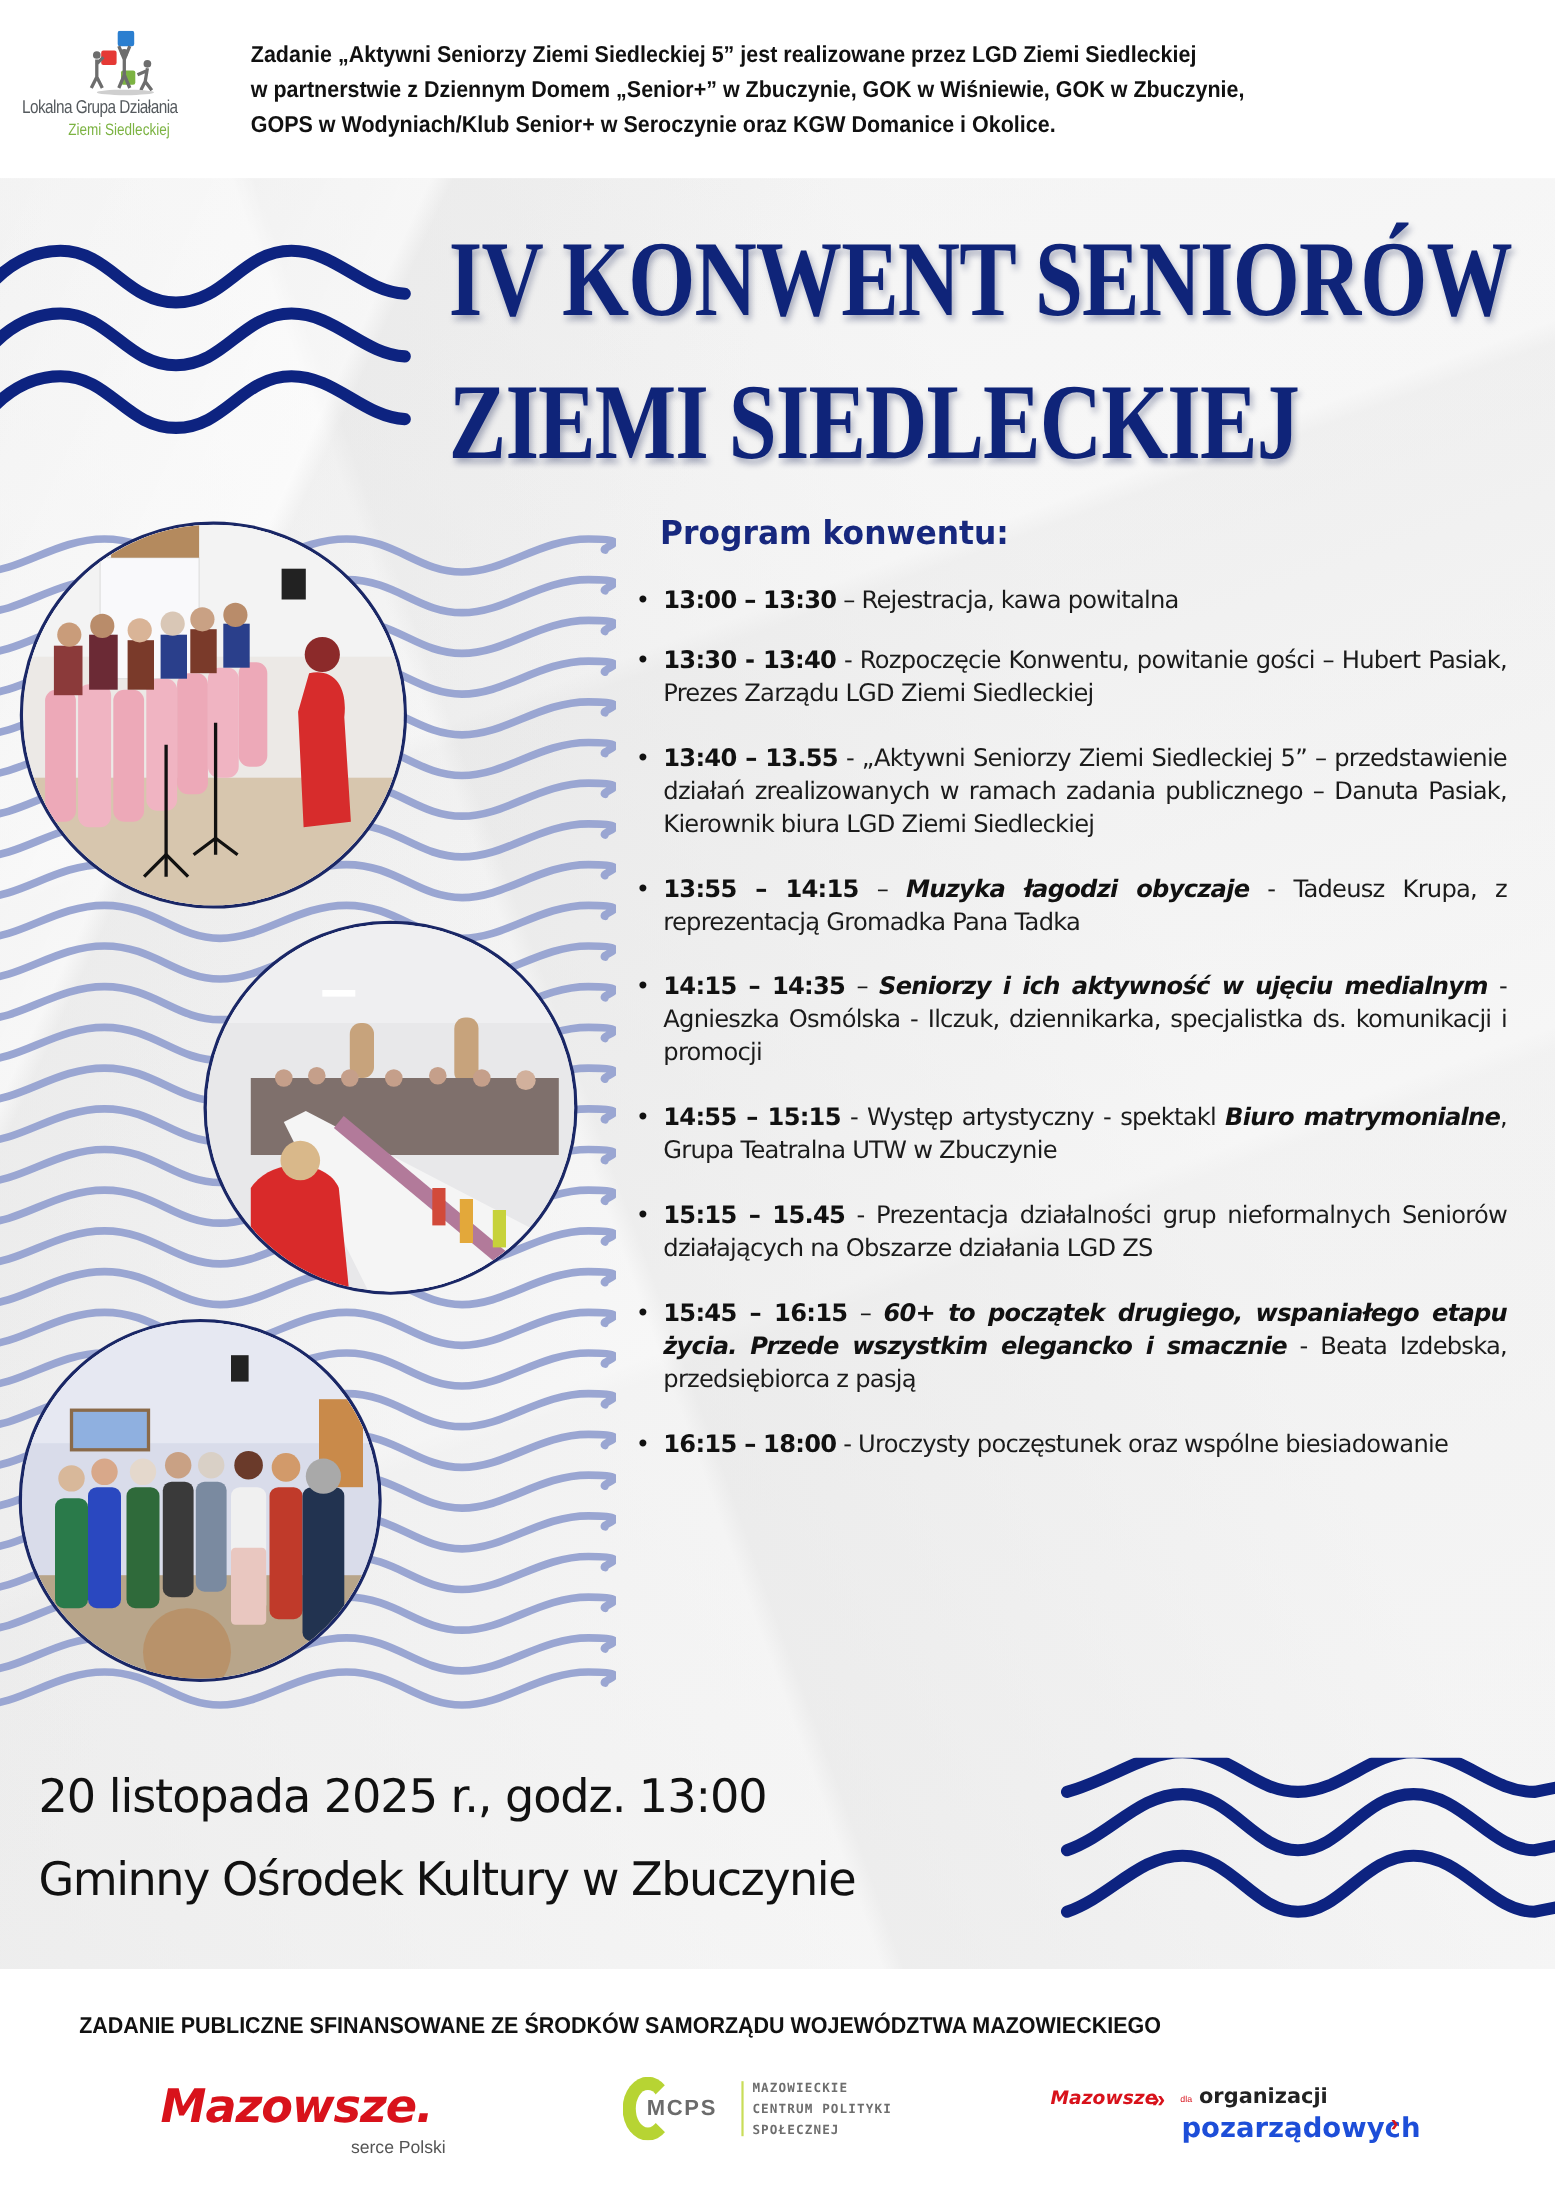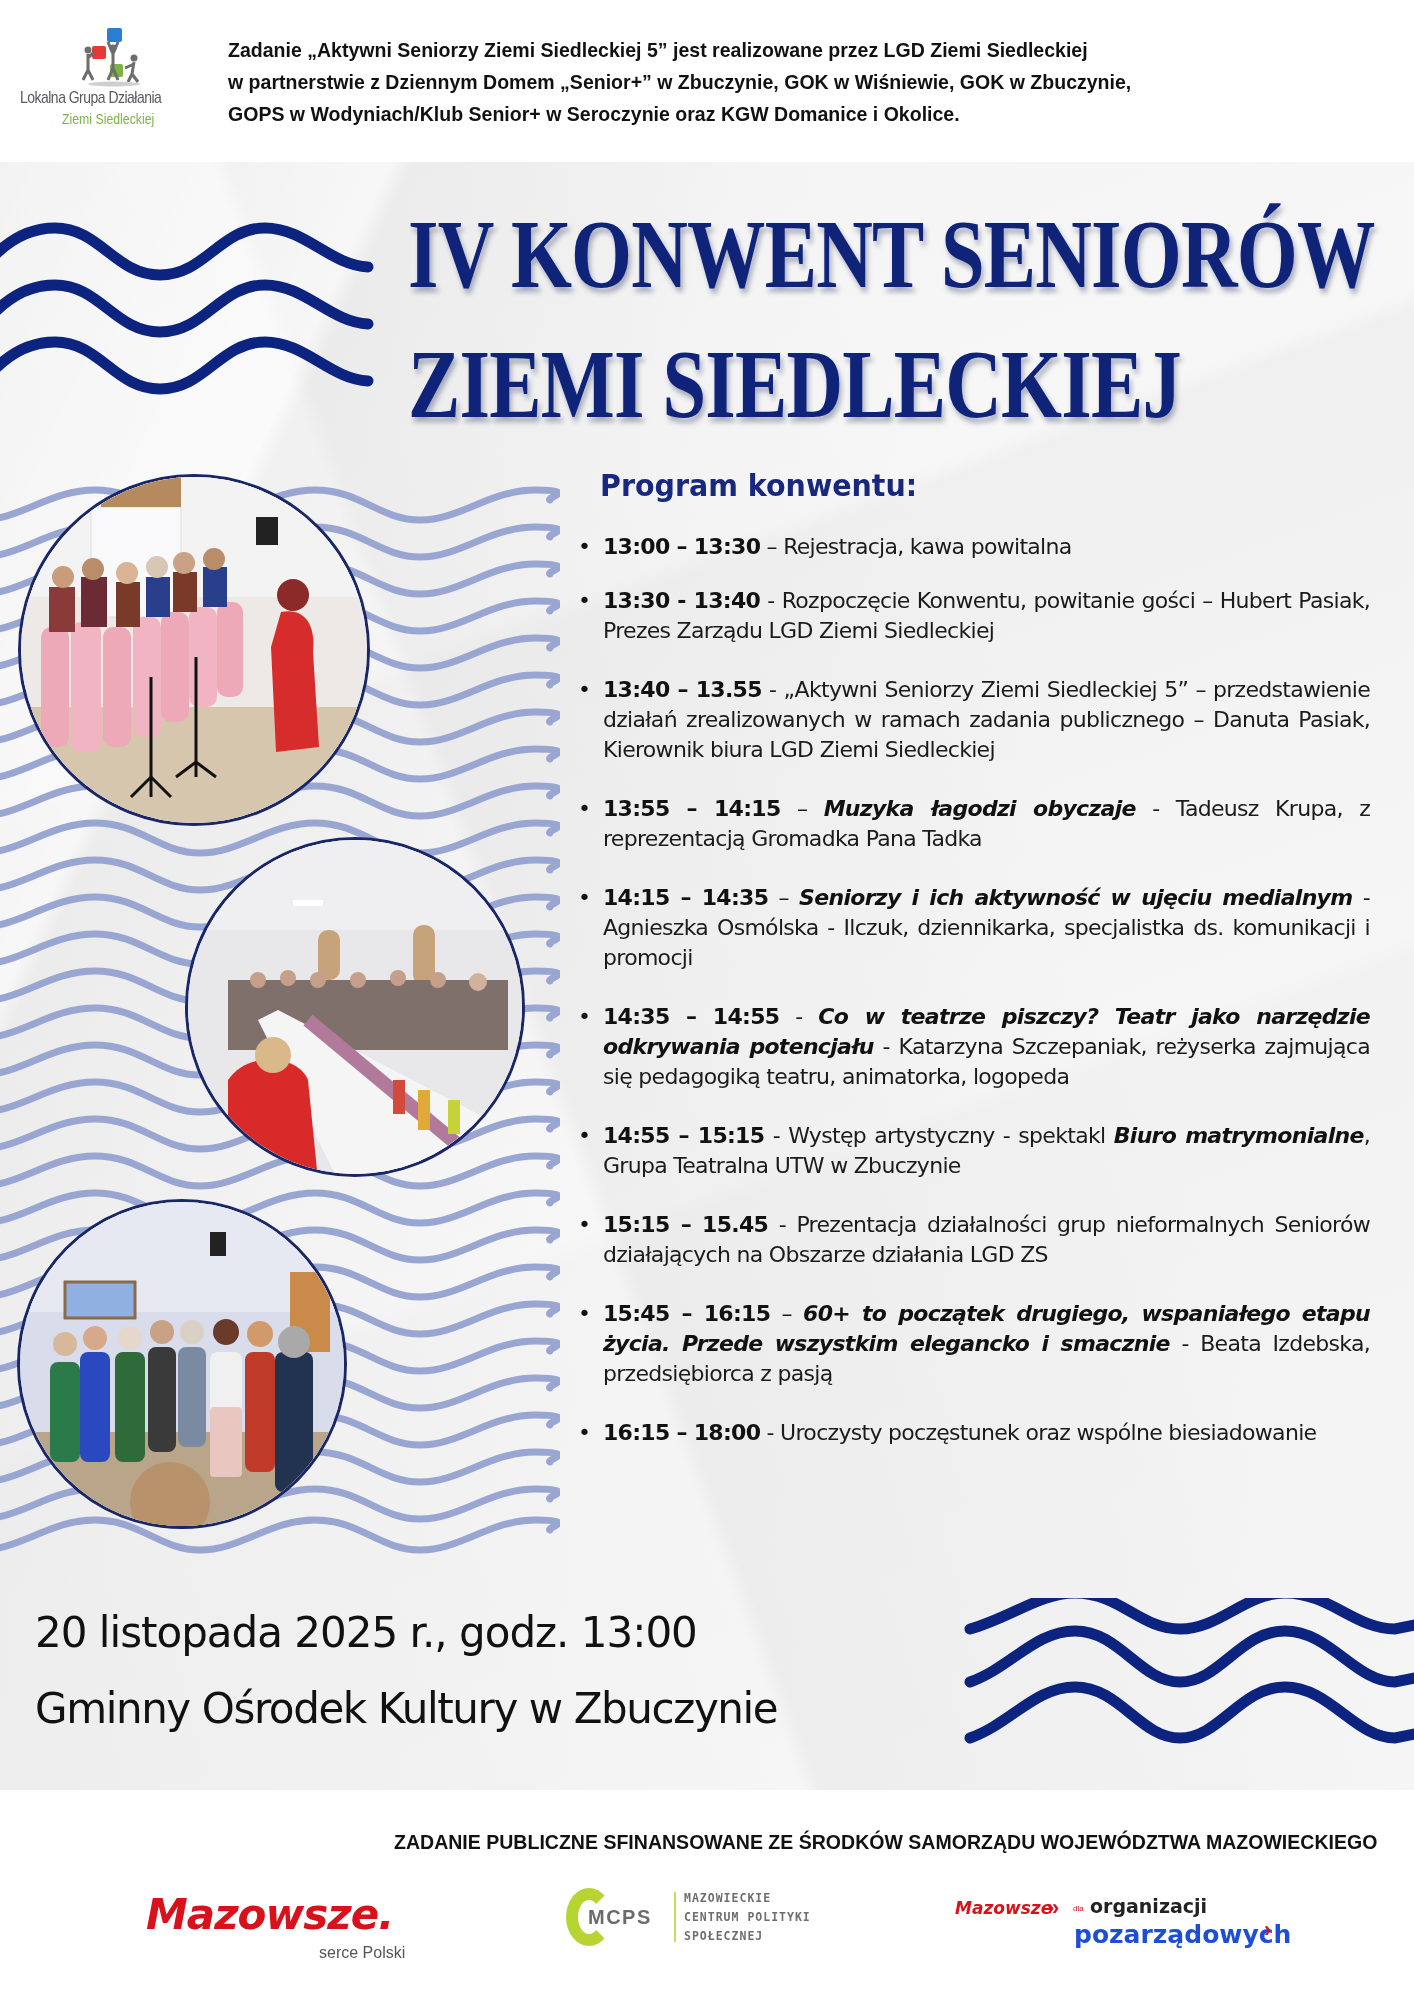--- a/index.html
+++ b/index.html
@@ -37,21 +37,21 @@
   .program li { position: relative; padding-left: 25px; font-family: "DejaVu Sans", sans-serif; font-size: 22px; line-height: 30px; color: #1b1b1b; text-align: justify; margin-bottom: 29px; letter-spacing: -0.7px; }
   .program li::before { content: "•"; position: absolute; left: 0; top: 0; font-size: 22px; color: #111; }
   .program .time { font-weight: bold; color: #111; }
   .program em { font-weight: bold; font-style: italic; color: #111; }
 
   .date-line { position: absolute; left: 35px; top: 1608px; font-family: "DejaVu Sans", sans-serif; font-size: 42px; color: #111; white-space: nowrap; letter-spacing: -1px; text-align: center; }
   .place-line { position: absolute; left: 35px; top: 1684px; font-family: "DejaVu Sans", sans-serif; font-size: 42px; color: #111; white-space: nowrap; letter-spacing: -1.4px; }
 
   
   .footer { position: absolute; left: 0; top: 1790px; width: 1414px; height: 210px; background: #fff; }
-  .footer-title { position: absolute; left: 0; top: 40px; width: 1414px; text-align: right; font-family: "Liberation Sans", sans-serif; font-weight: bold; font-size: 21px; color: #111; white-space: nowrap; padding-left: 35px; }
+  .footer-title { position: absolute; left: 0; top: 40px; width: 1414px; text-align: left; font-family: "Liberation Sans", sans-serif; font-weight: bold; font-size: 21px; color: #111; white-space: nowrap; padding-left: 35px; }
   .footer-title span { display: inline-block; transform: scaleX(0.93); }
   .logo-mazowsze { position: absolute; left: 146px; top: 100px; width: 280px; height: 80px; }
   .logo-mazowsze .word { position: absolute; left: 0; top: 0; font-family: "DejaVu Sans", sans-serif; font-weight: bold; font-size: 42px; color: #d8121b; letter-spacing: -1px; font-style: italic; }
   .logo-mazowsze .sub { position: absolute; left: 173px; top: 54px; font-size: 16px; color: #555; }
   .logo-mcps { position: absolute; left: 566px; top: 96px; width: 270px; height: 70px; }
   .logo-mcps .arc { position: absolute; left: 0; top: 2px; width: 46px; height: 58px; border-radius: 50%; border: 12px solid #b7d433; border-right-color: transparent; }
   .logo-mcps .abbr { position: absolute; left: 22px; top: 20px; font-family: Liberation Sans, sans-serif; font-weight: bold; font-size: 20px; letter-spacing: 1.5px; color: #6b6b6b; }
   .logo-mcps .bar { position: absolute; left: 108px; top: 6px; width: 2px; height: 50px; background: #c9dd59; }
   .logo-mcps .lines { position: absolute; left: 118px; top: 3px; font-family: "DejaVu Sans Mono", monospace; font-weight: bold; font-size: 11.5px; line-height: 19px; color: #6e6e6e; letter-spacing: 1px; }
   .logo-ngo { position: absolute; left: 955px; top: 108px; width: 330px; height: 60px; }
@@ -235,21 +235,20 @@
   </svg>
 </div>
 
 <div class="program-title">Program konwentu:</div>
 <ul class="program">
   <li style="margin-bottom:24px"><span class="time">13:00 – 13:30</span><span> – </span><span>Rejestracja, kawa powitalna</span><em></em><span></span></li>
   <li><span class="time">13:30 - 13:40</span><span> - </span><span>Rozpoczęcie Konwentu, powitanie gości – Hubert Pasiak, Prezes Zarządu LGD Ziemi Siedleckiej</span><em></em><span></span></li>
   <li><span class="time">13:40 – 13.55</span><span> - </span><span>„Aktywni Seniorzy Ziemi Siedleckiej 5” – przedstawienie działań zrealizowanych w ramach zadania publicznego – Danuta Pasiak, Kierownik biura LGD Ziemi Siedleckiej</span><em></em><span></span></li>
   <li><span class="time">13:55 – 14:15</span><span> – </span><span></span><em>Muzyka łagodzi obyczaje</em><span> - Tadeusz Krupa, z reprezentacją Gromadka Pana Tadka</span></li>
   <li><span class="time">14:15 – 14:35</span><span> – </span><span></span><em>Seniorzy i ich aktywność w ujęciu medialnym</em><span> - Agnieszka Osmólska - Ilczuk, dziennikarka, specjalistka ds. komunikacji i promocji</span></li>
-  <li><span class="time">14:35 – 14:55</span><span> - </span><span></span><em>Co w teatrze piszczy? Teatr jako narzędzie odkrywania potencjału</em><span> - Katarzyna Szczepaniak, reżyserka zajmująca się pedagogiką teatru, animatorka, logopeda</span></li>
   <li><span class="time">14:55 – 15:15</span><span> - </span><span>Występ artystyczny - spektakl </span><em>Biuro matrymonialne</em><span>, Grupa Teatralna UTW w Zbuczynie</span></li>
   <li><span class="time">15:15 – 15.45</span><span> - </span><span>Prezentacja działalności grup nieformalnych Seniorów działających na Obszarze działania LGD ZS</span><em></em><span></span></li>
   <li><span class="time">15:45 – 16:15</span><span> – </span><span></span><em>60+ to początek drugiego, wspaniałego etapu życia. Przede wszystkim elegancko i smacznie</em><span> - Beata Izdebska, przedsiębiorca z pasją</span></li>
   <li><span class="time">16:15 – 18:00</span><span> - </span><span>Uroczysty poczęstunek oraz wspólne biesiadowanie</span><em></em><span></span></li>
 </ul>
 
 <div class="date-line">20 listopada 2025 r., godz. 13:00</div>
 <div class="place-line">Gminny Ośrodek Kultury w Zbuczynie</div>
 
 <svg class="wave-svg" style="left:955px;top:1598px" width="459" height="160" viewBox="0 0 459 160">

